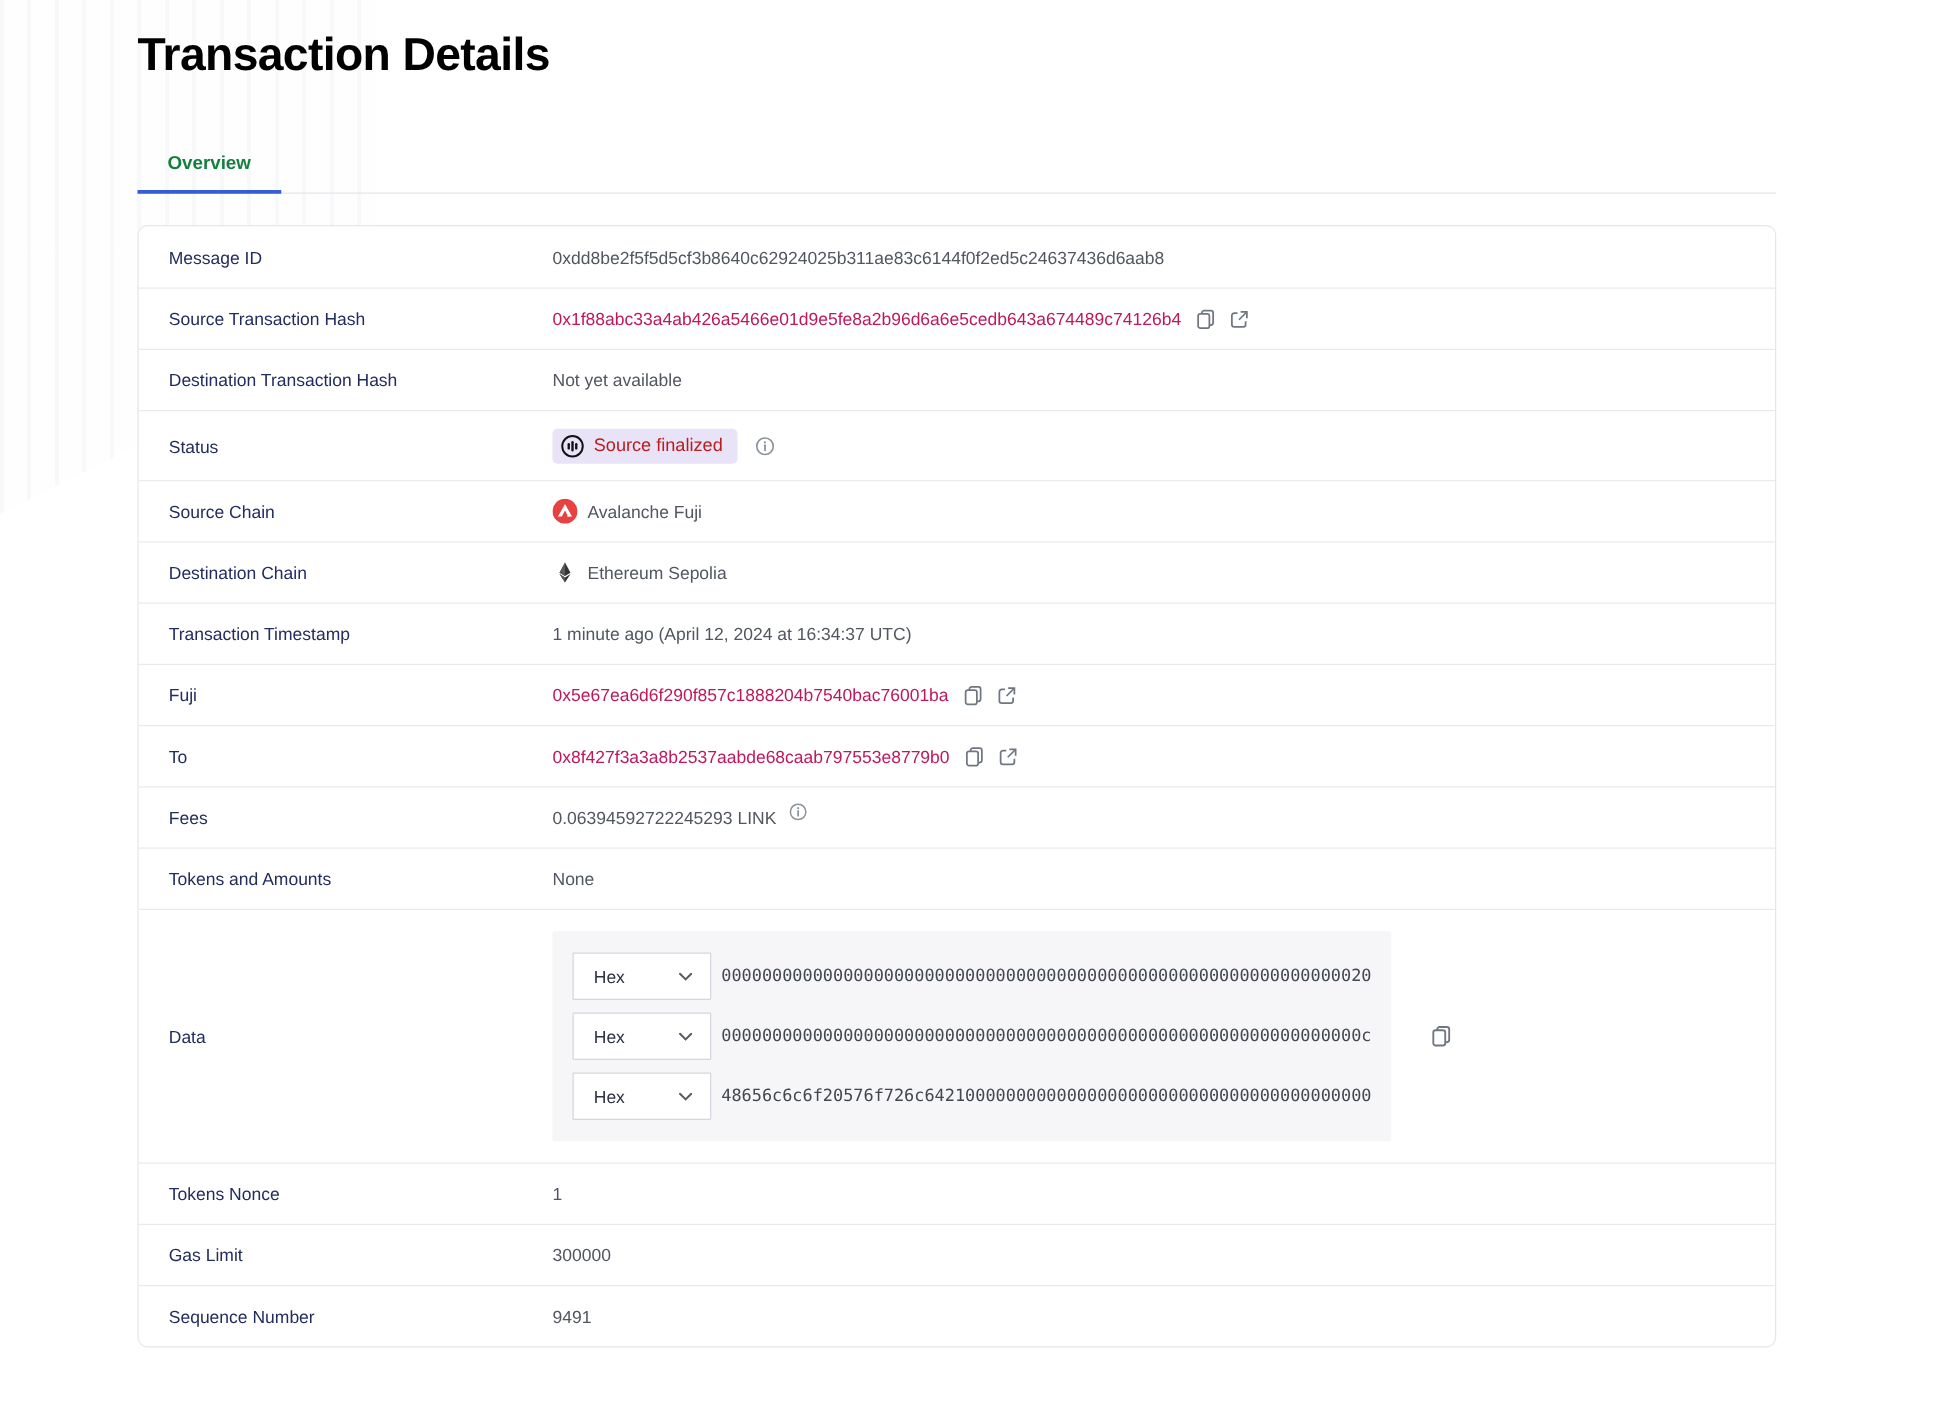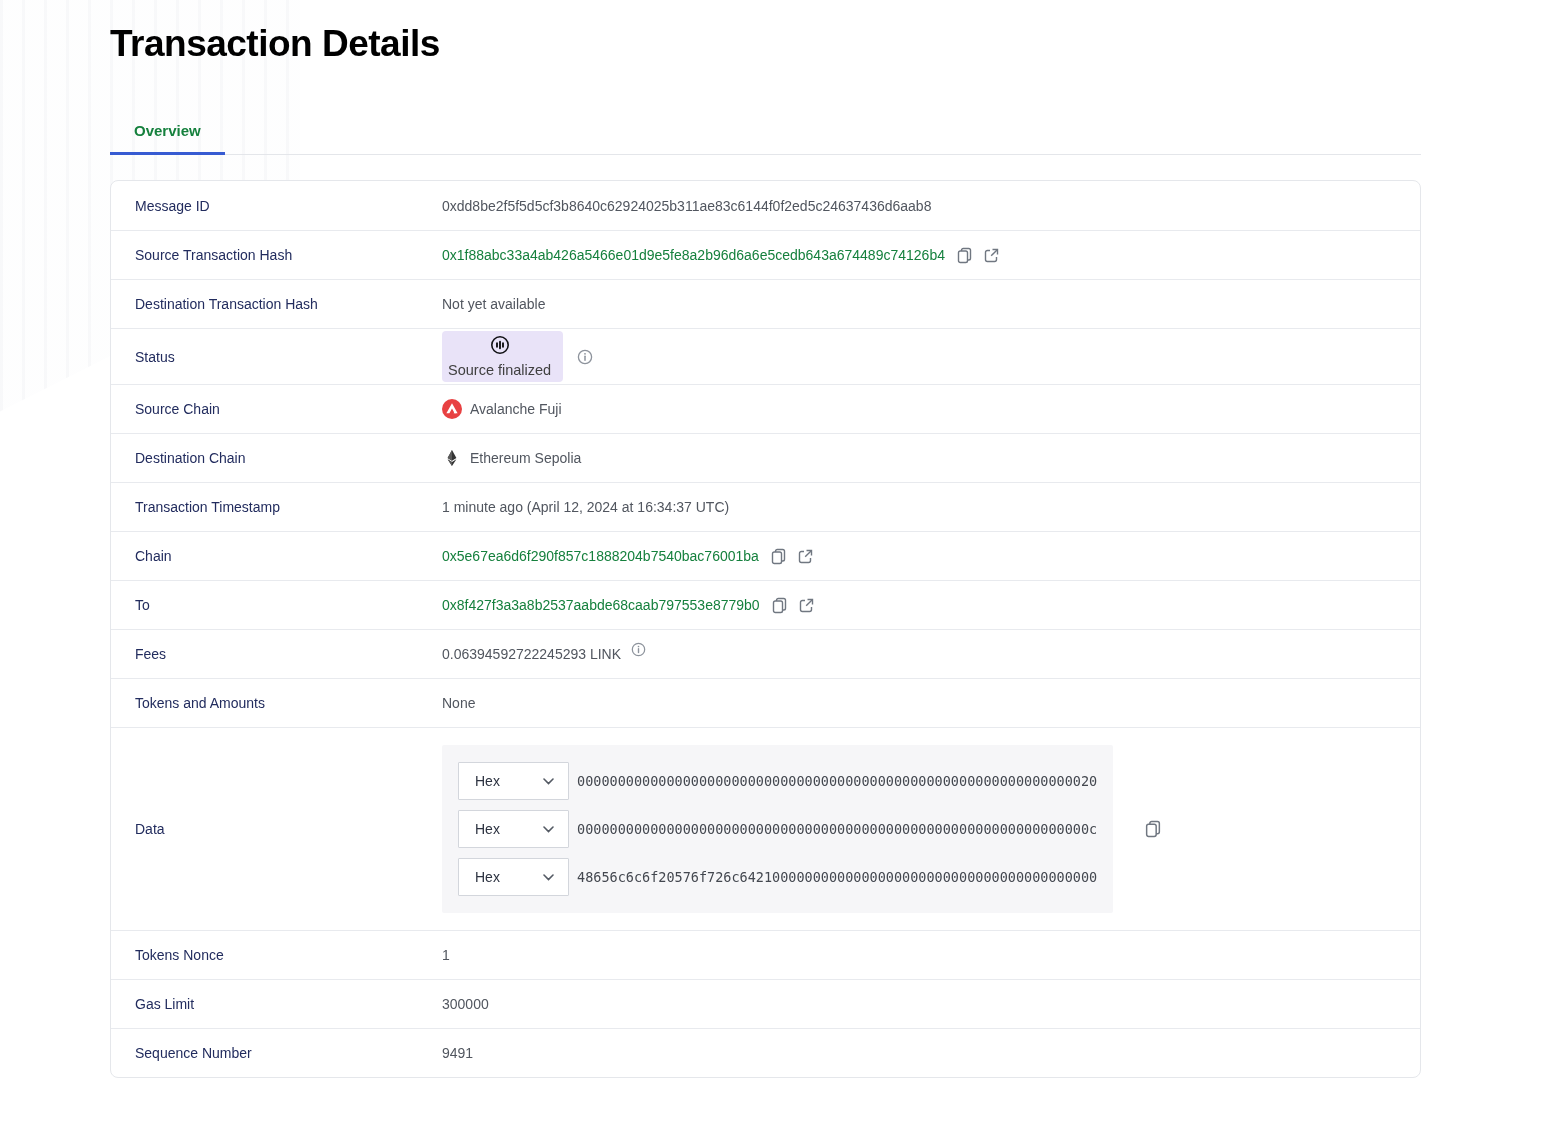--- a/index.html
+++ b/index.html
@@ -63,35 +63,35 @@
   .row-status { min-height: 56px; }
   .row-label {
     flex: none; width: 331px; padding-left: 24px;
     font-size: 14px; color: #222c5e;
   }
   .row-value {
     flex: 1; display: flex; align-items: center; gap: 8px;
     font-size: 14px; color: #51565f;
   }
   .row-value.link-value { color: #3a56d4; }
-  .link-text { color: #15803d; text-decoration: none; font-weight: 500; cursor: pointer; text-align: center; }
+  .link-text { color: #be185d; text-decoration: none; font-weight: 500; cursor: pointer; text-align: center; }
 
   .icon-btn {
     display: inline-flex; align-items: center; justify-content: center;
     background: none; border: none; cursor: pointer; padding: 0; margin-left: 4px;
     color: #707781;
   }
   .info-icon { color: #8d939c; display: inline-flex; margin-left: 6px; }
   .info-raised { transform: translateY(-5px); margin-left: 2px; }
 
   .status-badge {
     display: inline-flex; align-items: center; gap: 7px;
     background: #e9e3f8; border-radius: 4px;
     padding: 4px 12px 4px 6px;
-    color: #404040; font-size: 14.5px; font-weight: 500; flex-direction: column;
+    color: #b91c1c; font-size: 14.5px; font-weight: 500;
   }
   .status-badge .glyph { display: inline-flex; color: #121216; }
 
   .chain-icon { display: inline-flex; align-items: center; }
 
   .data-box {
     background: #f6f6f8;
     border-radius: 2px;
     padding: 17px 16px;
     width: max-content;
@@ -212,21 +212,21 @@
         <span>Ethereum Sepolia</span>
       </div>
     </div>
 
     <div class="row">
       <div class="row-label">Transaction Timestamp</div>
       <div class="row-value">1 minute ago (April 12, 2024 at 16:34:37 UTC)</div>
     </div>
 
     <div class="row">
-      <div class="row-label">Chain</div>
+      <div class="row-label">Fuji</div>
       <div class="row-value link-value">
         <a class="link-text">0x5e67ea6d6f290f857c1888204b7540bac76001ba</a>
         <button class="icon-btn" aria-label="copy">
           <svg width="15" height="17" viewBox="0 0 15 17" fill="none" stroke="currentColor" stroke-width="1.4">
             <rect x="4.5" y="1.5" width="9" height="11.5" rx="1.8"></rect>
             <rect x="1.5" y="4" width="9" height="11.5" rx="1.8" fill="#ffffff"></rect>
           </svg>
         </button>
         <button class="icon-btn" aria-label="open in explorer">
           <svg width="15" height="15" viewBox="0 0 15 15" fill="none" stroke="currentColor" stroke-width="1.4">

